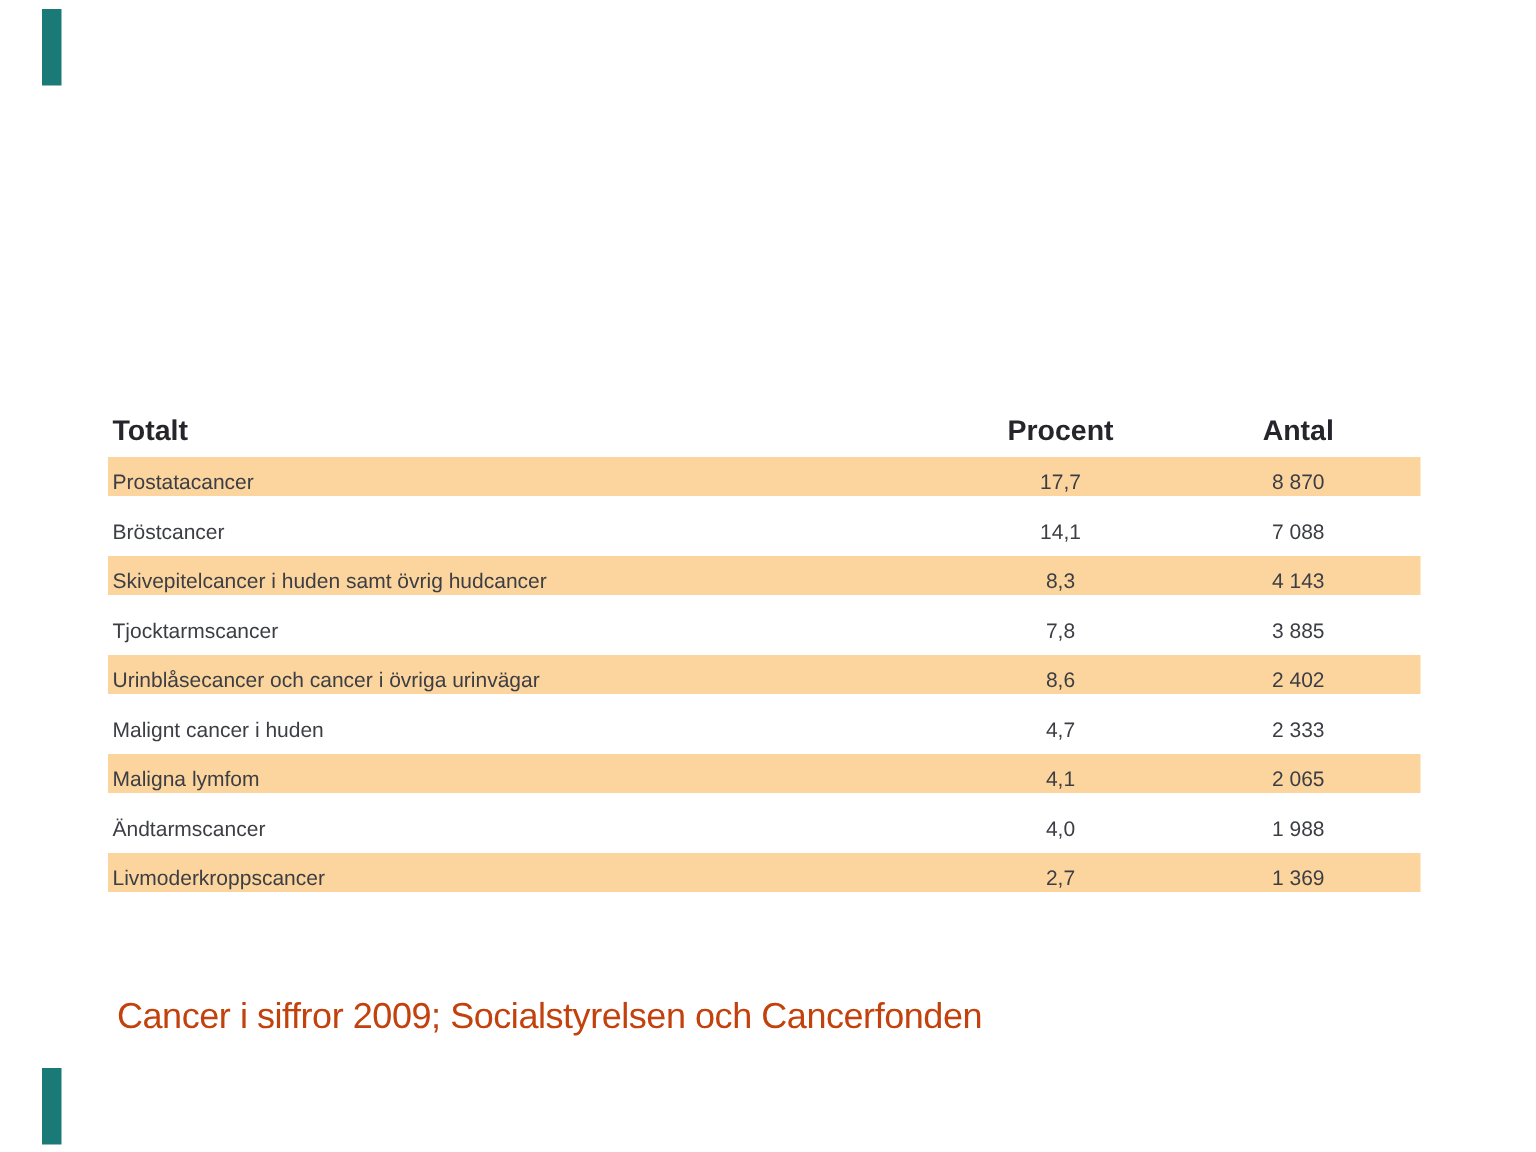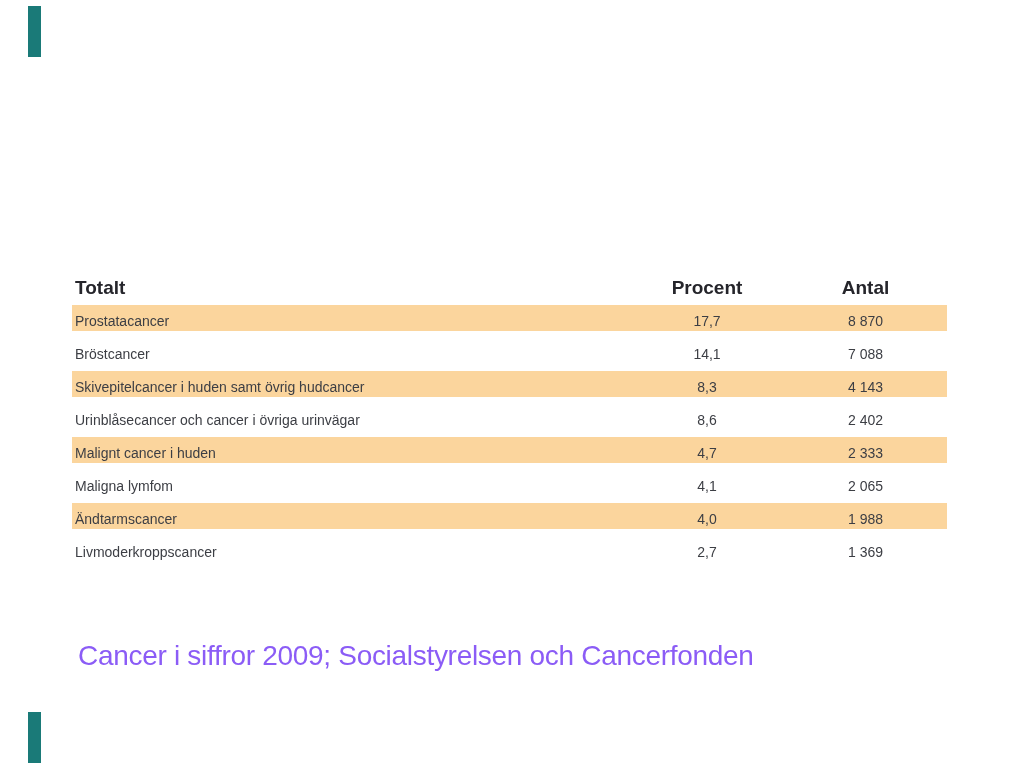--- a/index.html
+++ b/index.html
@@ -53,24 +53,24 @@
       #fbd59d 1px, #fbd59d 27px,
       #ffffff 27px, #ffffff 33px);
   }
   .cell-name { text-align: left; padding-left: 3px; }
   .cell-num  { text-align: center; }
   .cell-antal { padding-right: 3px; }
 
   .caption {
     position: absolute;
     left: 78px;
-    top: 640px;
-    font-size: 28px;
+    top: 664px;
+    font-size: 24px;
     letter-spacing: -0.3px;
-    color: #8b5cf6;
+    color: #c2410c;
     white-space: nowrap;
   }
 </style>
 </head>
 <body>
 
 <div class="accent-bar top"></div>
 <div class="accent-bar bottom"></div>
 
 <div class="data-table">
@@ -89,20 +89,25 @@
       <span class="cell-name">Bröstcancer</span>
       <span class="cell-num">14,1</span>
       <span class="cell-num cell-antal">7 088</span>
     </div>
     <div class="trow">
       <span class="cell-name">Skivepitelcancer i huden samt övrig hudcancer</span>
       <span class="cell-num">8,3</span>
       <span class="cell-num cell-antal">4 143</span>
     </div>
     <div class="trow">
+      <span class="cell-name">Tjocktarmscancer</span>
+      <span class="cell-num">7,8</span>
+      <span class="cell-num cell-antal">3 885</span>
+    </div>
+    <div class="trow">
       <span class="cell-name">Urinblåsecancer och cancer i övriga urinvägar</span>
       <span class="cell-num">8,6</span>
       <span class="cell-num cell-antal">2 402</span>
     </div>
     <div class="trow">
       <span class="cell-name">Malignt cancer i huden</span>
       <span class="cell-num">4,7</span>
       <span class="cell-num cell-antal">2 333</span>
     </div>
     <div class="trow">

